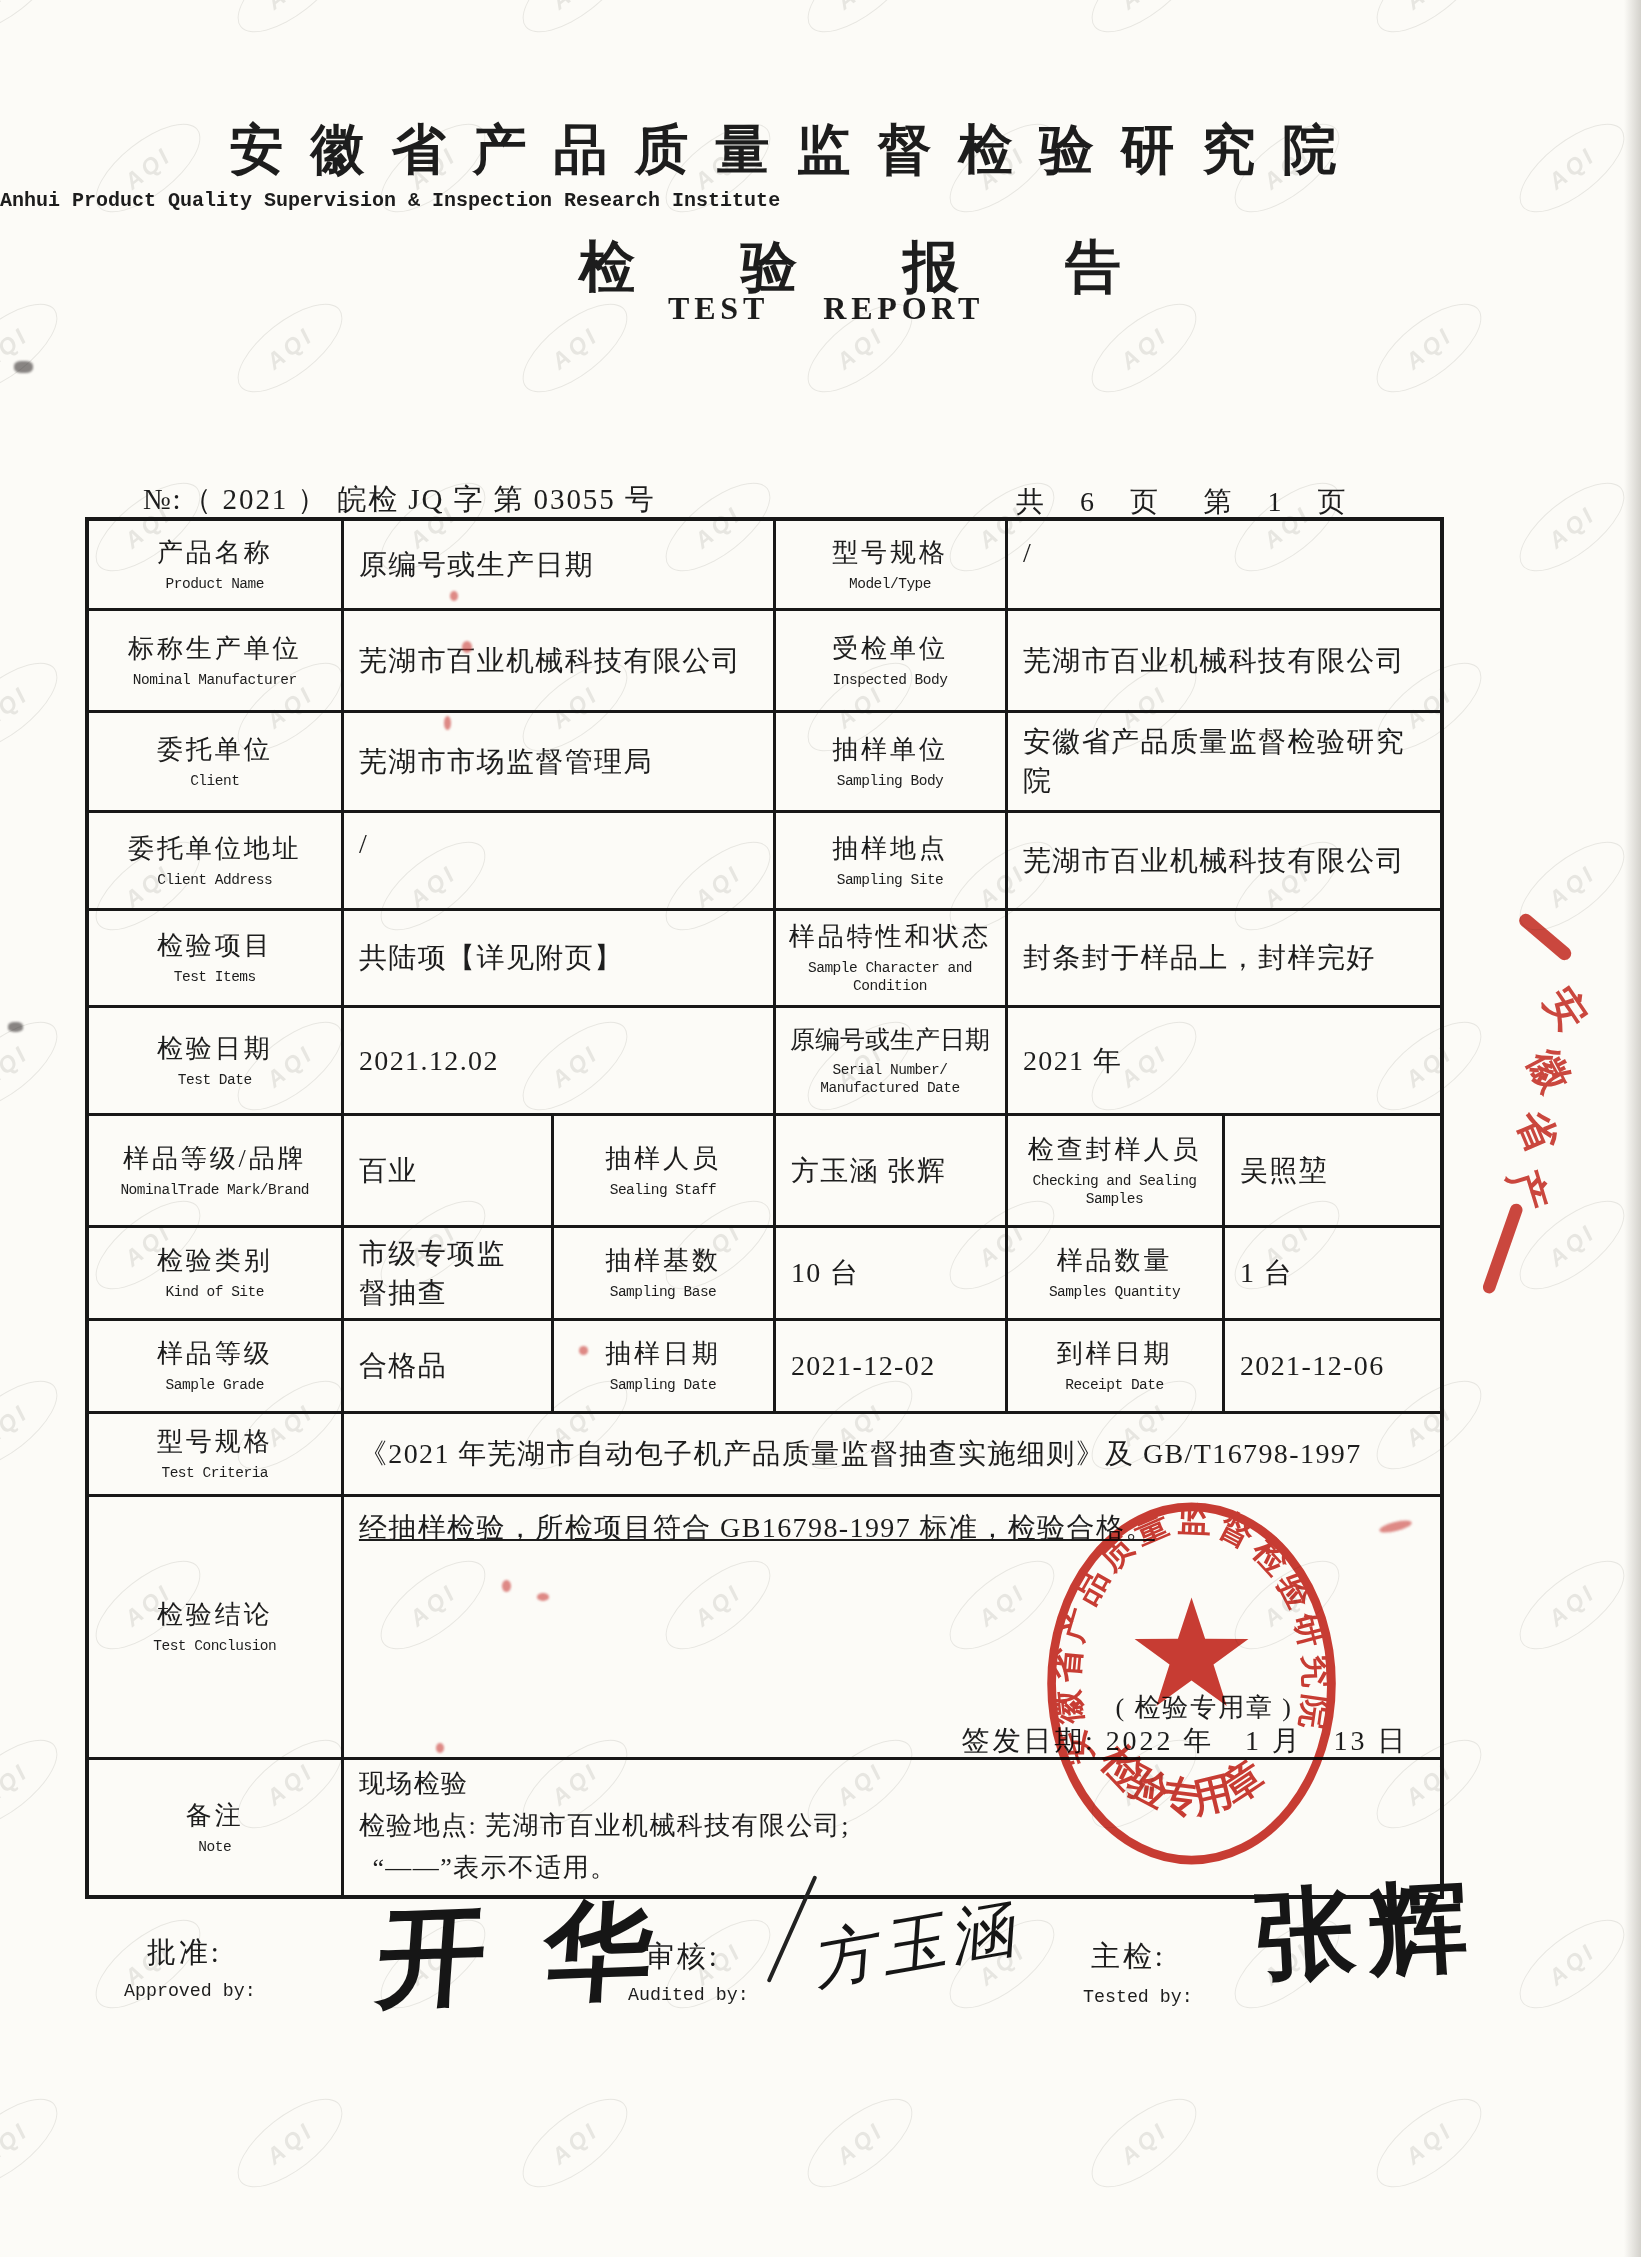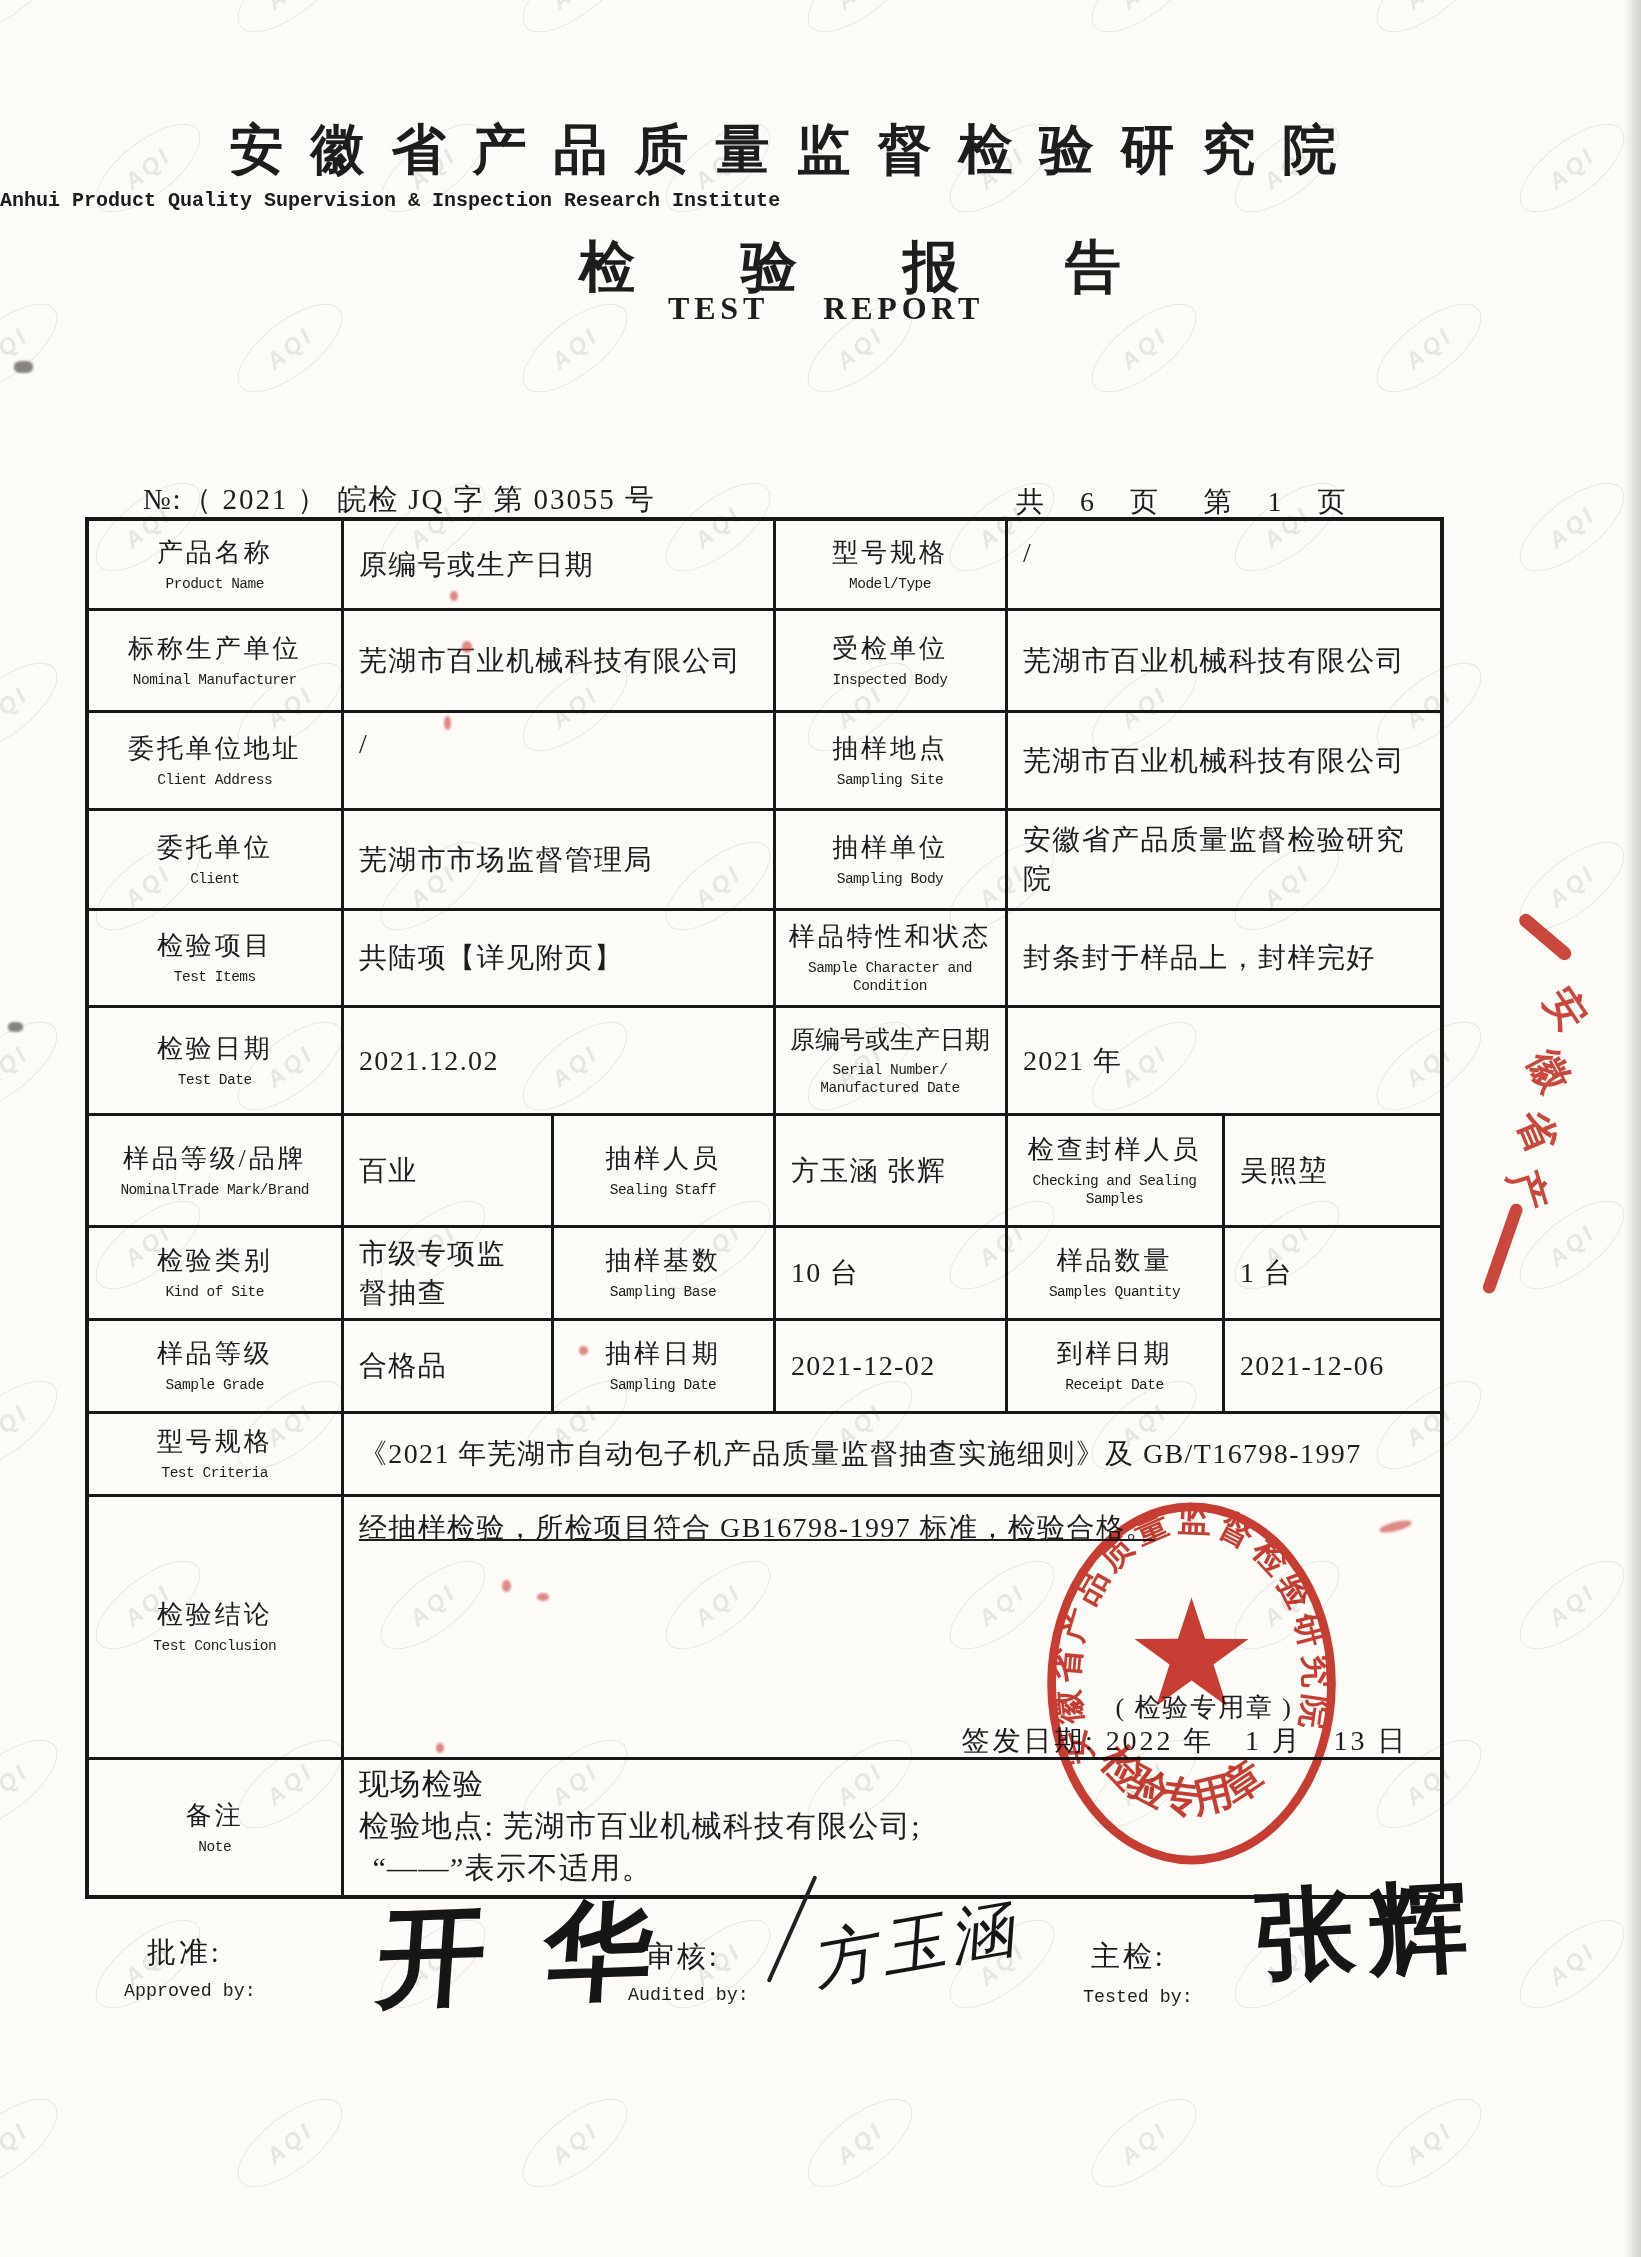--- a/index.html
+++ b/index.html
@@ -27,21 +27,21 @@
   table.main{position:absolute;top:517px;left:85px;width:1356px;border-collapse:collapse;
              border:4.8px solid #181818;table-layout:fixed;}
   table.main td{border:3.9px solid #181818;overflow:hidden;}
   td.lbl{text-align:center;vertical-align:middle;padding:1.9px 3.9px;}
   td.lbl .cn{font-size:26px;letter-spacing:2.9px;}
   td.lbl .cn.tight{letter-spacing:0;font-size:25px;}
   td.lbl .en{font-family:"Liberation Mono","DejaVu Sans Mono",monospace;font-size:14.5px;
              line-height:18.3px;margin-top:4.8px;letter-spacing:-0.5px;}
   td.val{font-size:28px;padding:5.8px 15.4px;vertical-align:middle;letter-spacing:1.4px;line-height:39px;}
   td.val.top{vertical-align:top;padding-top:11.6px;}
-  .note-line{font-size:30px;line-height:42px;letter-spacing:1.4px;}
+  .note-line{font-size:26px;line-height:42px;letter-spacing:1.4px;}
   .concl-cell{position:relative;text-decoration:underline;}
   .seal-note{position:absolute;left:772px;top:191px;font-size:26px;letter-spacing:1.9px;}
   .issue-date{position:absolute;left:618px;top:224px;font-size:28px;letter-spacing:2.9px;}
   
   .sig-label{position:absolute;font-size:29px;letter-spacing:2.9px;}
   .sig-label-en{position:absolute;font-size:18.3px;font-family:"Liberation Mono","DejaVu Sans Mono",monospace;}
   .signature{position:absolute;font-weight:900;color:#161616;white-space:nowrap;}
   #sig-approved{left:378px;top:1881px;font-size:108px;letter-spacing:58px;transform:skewX(-6deg) rotate(-2deg);}
   #sig-audited{left:816px;top:1900px;font-size:64px;font-weight:500;letter-spacing:5.8px;
                transform:rotate(-10deg) skewX(-14deg);}
@@ -177,43 +177,43 @@
         <div class="cn">标称生产单位</div>
         <div class="en">Nominal Manufacturer</div>
           </td>
       <td class="val" colspan="2">芜湖市百业机械科技有限公司</td>
       <td class="lbl">
         <div class="cn">受检单位</div>
         <div class="en">Inspected Body</div>
           </td>
       <td class="val" colspan="2">芜湖市百业机械科技有限公司</td>
     </tr>
+    <tr style="height:100px">
+      <td class="lbl">
+        <div class="cn">委托单位</div>
+        <div class="en">Client</div>
+          </td>
+      <td class="val" colspan="2">芜湖市市场监督管理局</td>
+      <td class="lbl">
+        <div class="cn">抽样单位</div>
+        <div class="en">Sampling Body</div>
+          </td>
+      <td class="val" colspan="2">安徽省产品质量监督检验研究院</td>
+    </tr>
     <tr style="height:98px">
       <td class="lbl">
         <div class="cn">委托单位地址</div>
         <div class="en">Client Address</div>
           </td>
       <td class="val top" colspan="2">/</td>
       <td class="lbl">
         <div class="cn">抽样地点</div>
         <div class="en">Sampling Site</div>
           </td>
       <td class="val" colspan="2">芜湖市百业机械科技有限公司</td>
-    </tr>
-    <tr style="height:100px">
-      <td class="lbl">
-        <div class="cn">委托单位</div>
-        <div class="en">Client</div>
-          </td>
-      <td class="val" colspan="2">芜湖市市场监督管理局</td>
-      <td class="lbl">
-        <div class="cn">抽样单位</div>
-        <div class="en">Sampling Body</div>
-          </td>
-      <td class="val" colspan="2">安徽省产品质量监督检验研究院</td>
     </tr>
     <tr style="height:97px">
       <td class="lbl">
         <div class="cn">检验项目</div>
         <div class="en">Test Items</div>
           </td>
       <td class="val" colspan="2">共陆项【详见附页】</td>
       <td class="lbl">
         <div class="cn">样品特性和状态</div>
         <div class="en">Sample Character and Condition</div>

